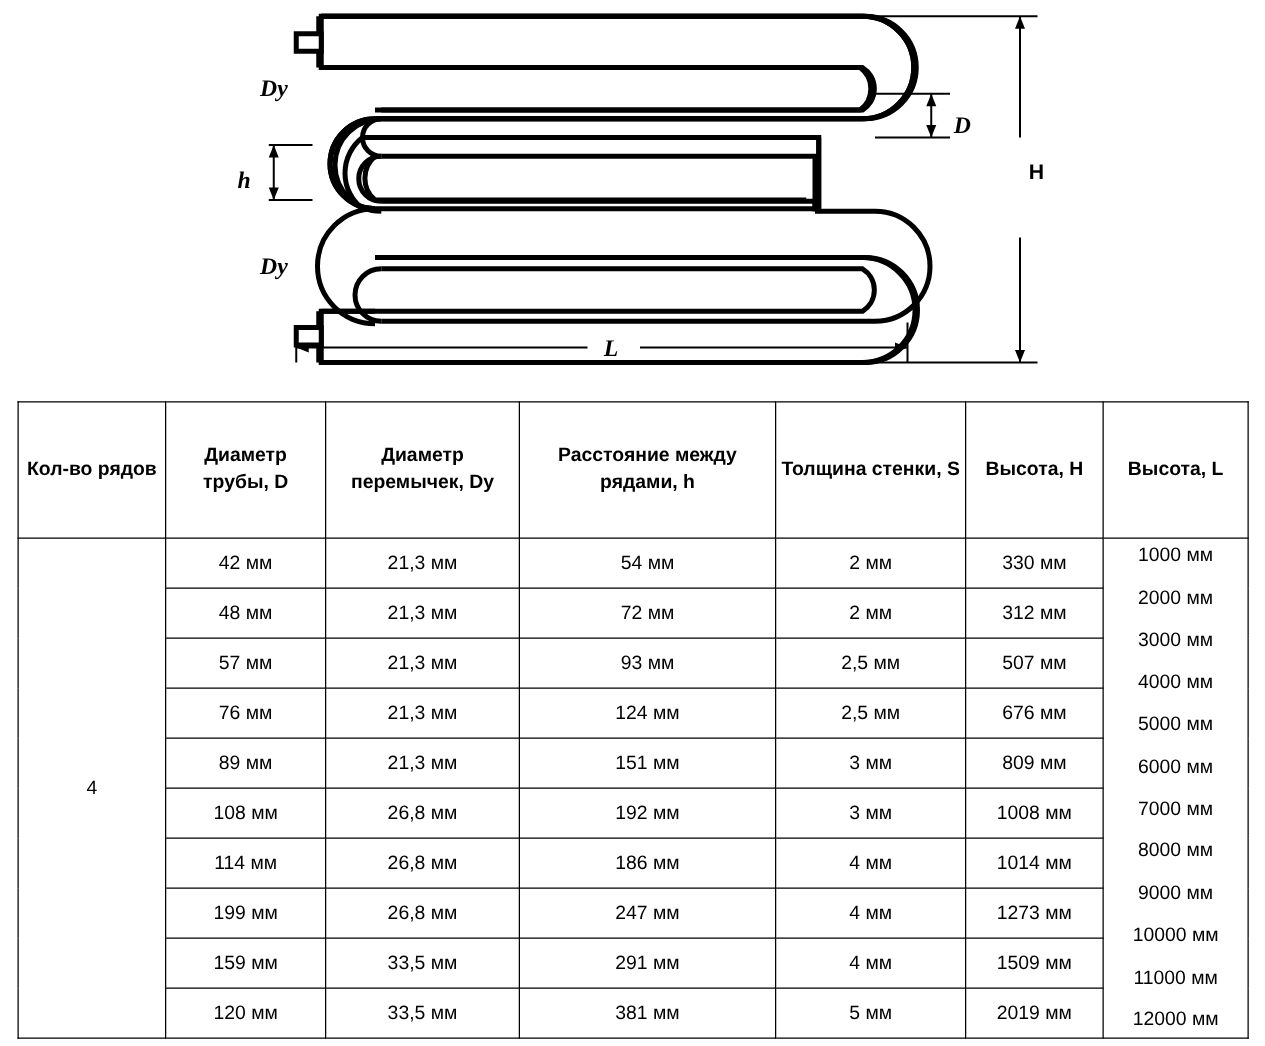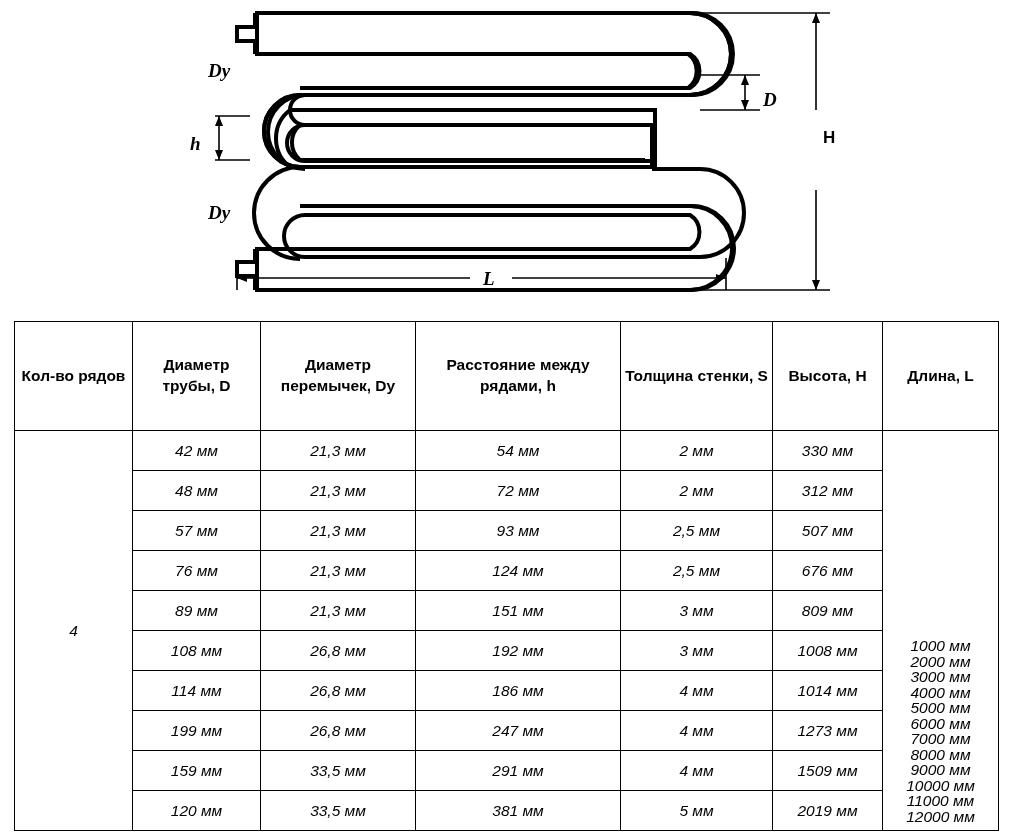--- a/index.html
+++ b/index.html
@@ -60,37 +60,36 @@
   }
   #spec-table th {
     font-weight: bold;
     height: 108px;
     line-height: 1.35;
     padding: 0 4px;
   }
   #spec-table td {
     font-weight: normal;
     height: 39px;
-    font-style: italic;
   }
   .col-rows   { width: 118px; }
   .col-d      { width: 128px; }
   .col-dy     { width: 155px; }
   .col-h      { width: 205px; }
   .col-s      { width: 152px; }
   .col-hh     { width: 110px; }
   .col-l      { width: 116px; }
 
   .cell-rows {
     font-size: 16px;
   }
   .len-list {
     display: flex;
     flex-direction: column;
-    justify-content: flex-end;
+    justify-content: space-between;
     align-items: center;
     height: 100%;
     padding: 6px 0;
     box-sizing: border-box;
   }
   .len-list span {
     display: block;
     font-size: 15.5px;
     line-height: 1.0;
   }
@@ -238,21 +237,21 @@
       <col class="col-l">
   </colgroup>
   <thead>
     <tr>
       <th>Кол-во рядов</th>
       <th>Диаметр трубы, D</th>
       <th>Диаметр перемычек, Dy</th>
       <th>Расстояние между рядами, h</th>
       <th>Толщина стенки, S</th>
       <th>Высота, H</th>
-      <th>Длина, L</th>
+      <th>Высота, L</th>
     </tr>
   </thead>
   <tbody>
     <tr>
       <td class="cell-rows" rowspan="10">4</td>
       <td>42 мм</td>
       <td>21,3 мм</td>
       <td>54 мм</td>
       <td>2 мм</td>
       <td>330 мм</td>

